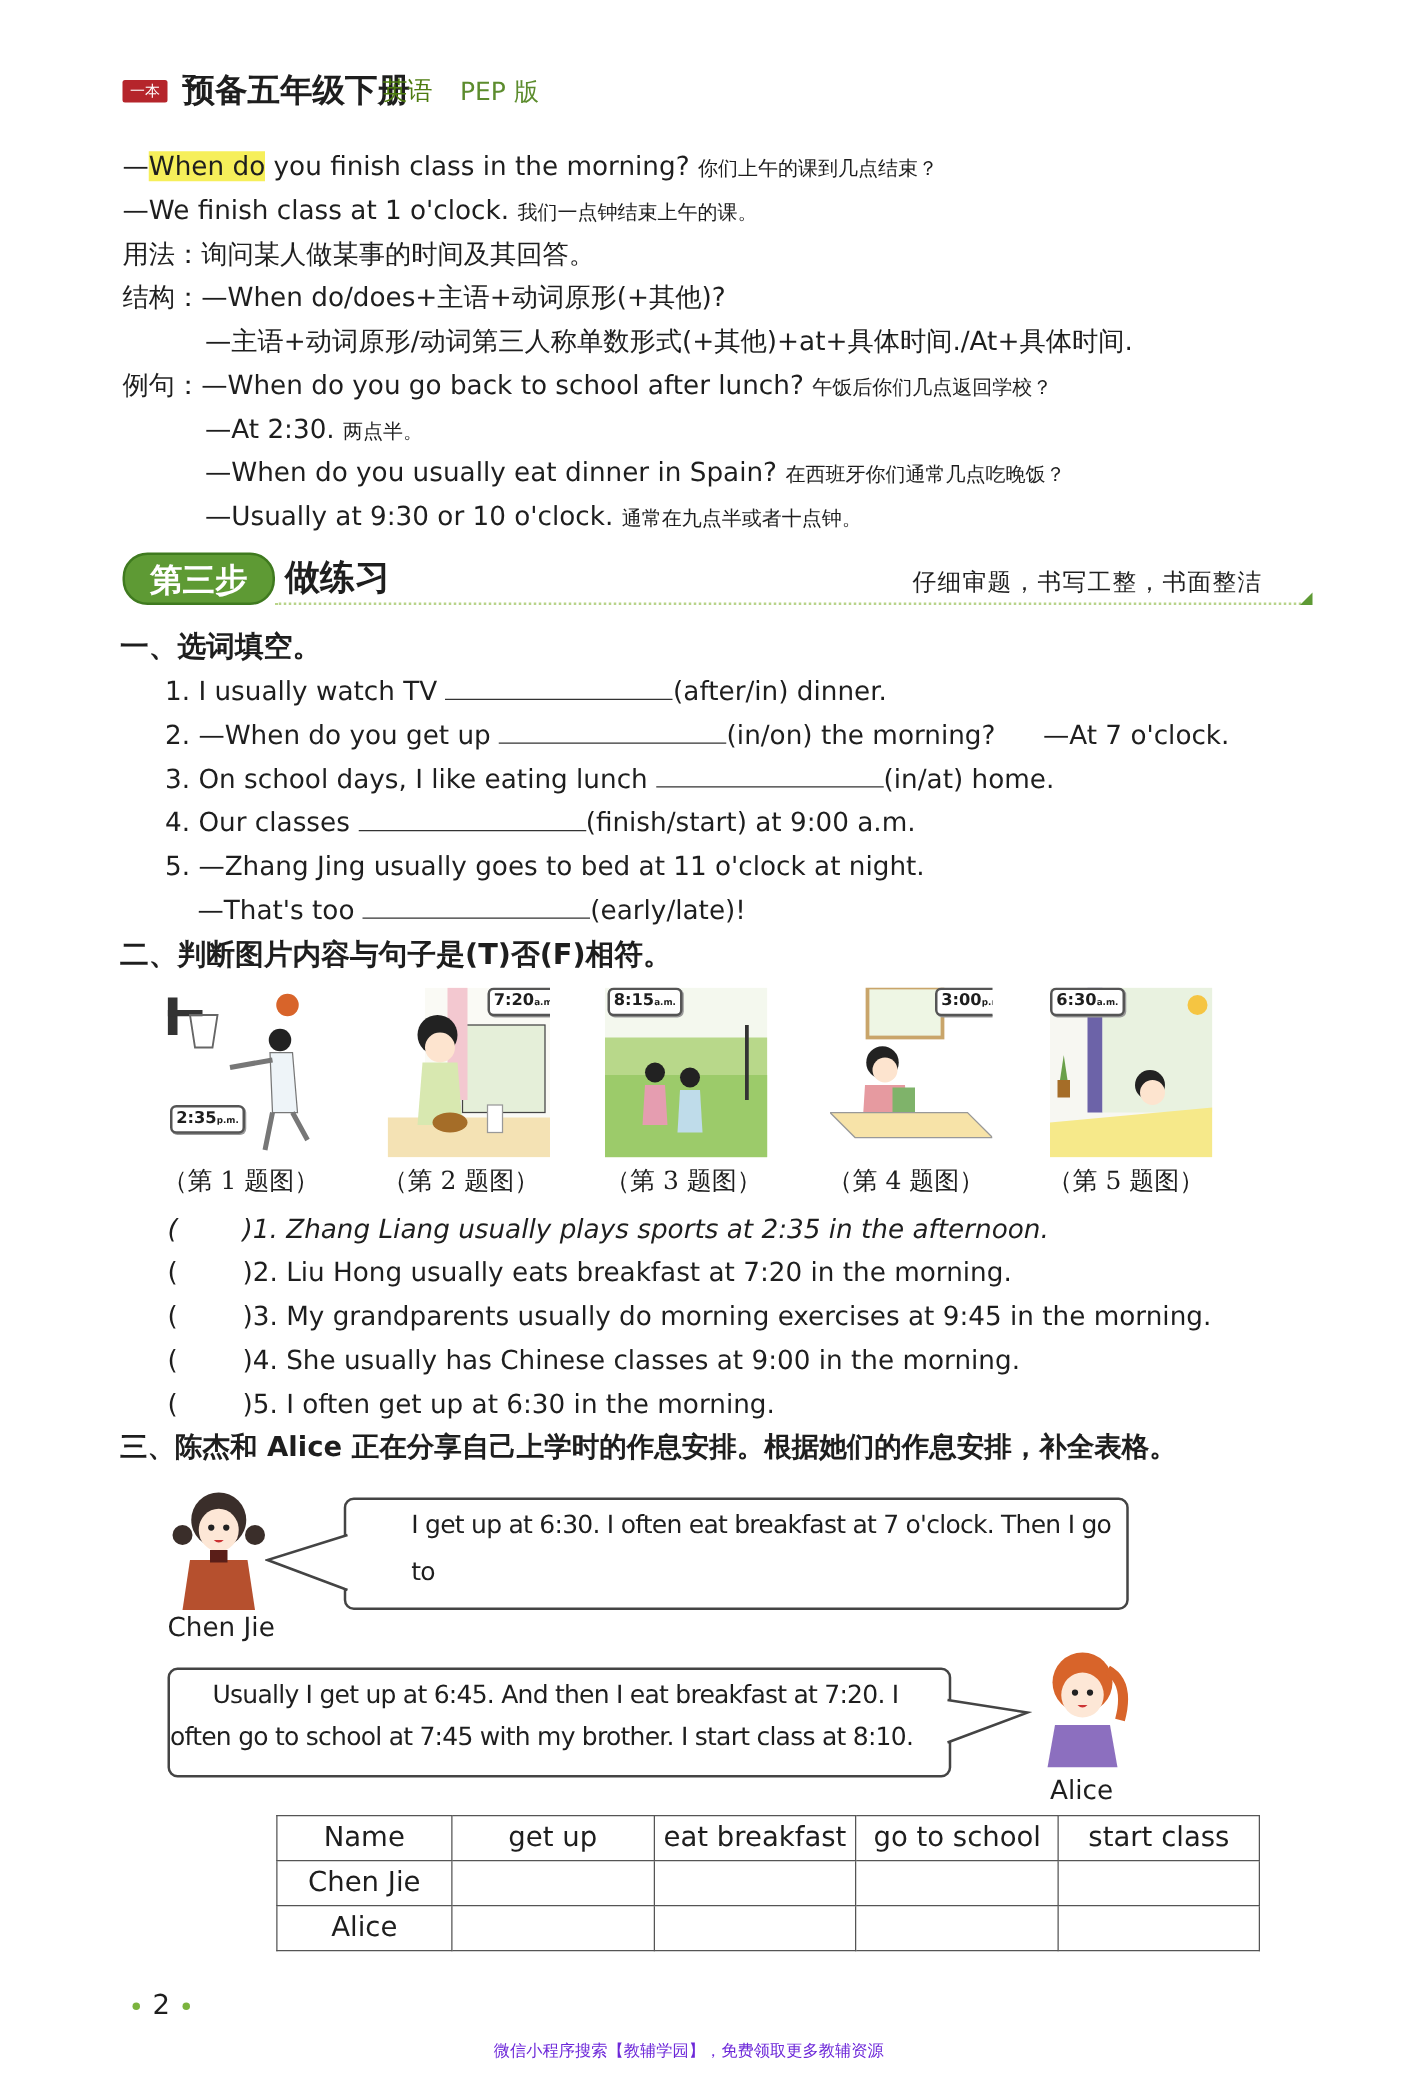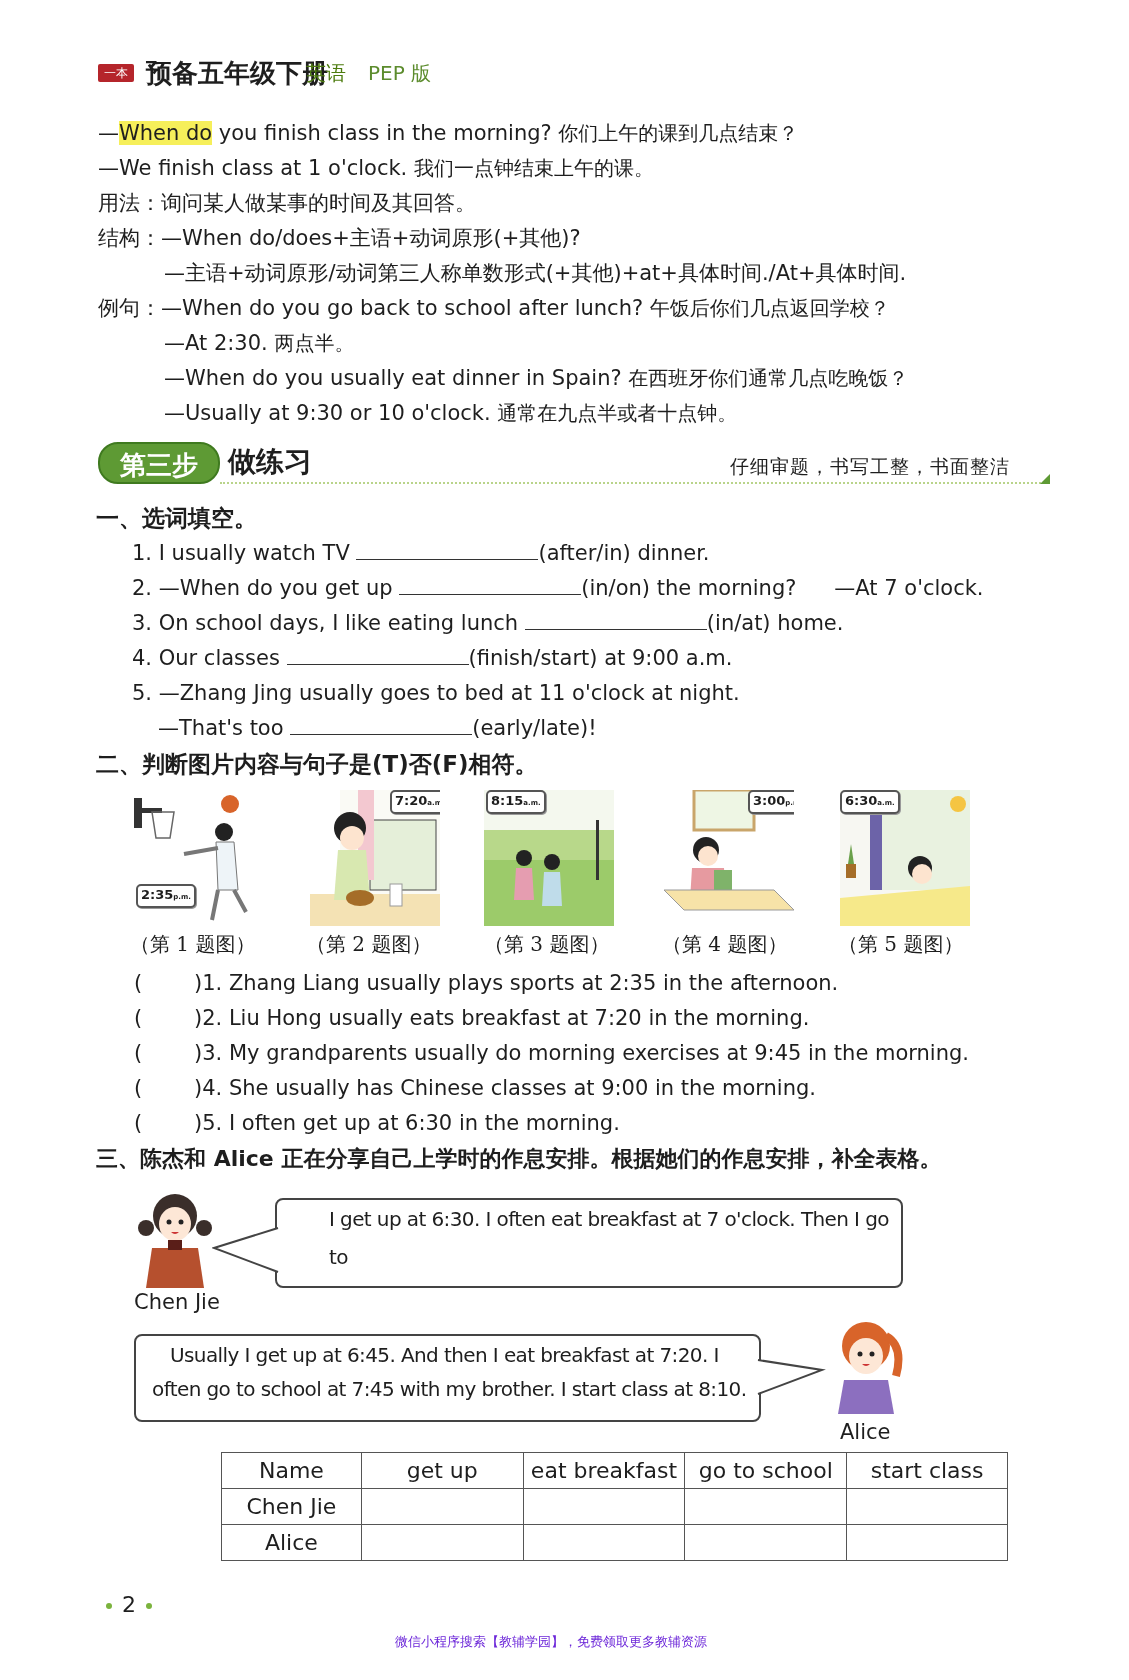--- a/index.html
+++ b/index.html
@@ -1,20 +1,20 @@
 <!DOCTYPE html>
 <html><head>
 <meta charset="utf-8">
 <style>
   * { box-sizing: border-box; margin: 0; padding: 0; }
   html, body { width: 1129px; height: 1680px; background: #fff; }
   body { position: relative; font-family: "DejaVu Sans", "Liberation Sans", sans-serif; color: #1e1e1e; overflow: hidden; }
   .abs { position: absolute; }
   .line { position: absolute; font-size: 21px; line-height: 30px; white-space: nowrap; }
-  .cn { font-family: "DejaVu Serif", "Liberation Serif", serif; font-size: 20px; }
+  .cn { font-family: "DejaVu Serif", "Liberation Serif", serif; font-size: 16px; }
   .hl { background: #f6ef5a; }
 
   
   .hdr-badge { position: absolute; left: 98px; top: 64px; width: 36px; height: 18px; background: #b5252b; color: #fff; font-size: 12px; line-height: 18px; text-align: center; border-radius: 2px; font-family: "DejaVu Serif", serif; }
   .hdr-title { position: absolute; left: 146px; top: 58px; font-size: 26px; font-weight: bold; line-height: 30px; }
   .hdr-subject { position: absolute; left: 306px; top: 58px; font-size: 20px; line-height: 30px; color: #4d7c0f; font-family: Liberation Serif, serif; }
   .hdr-ver { position: absolute; left: 368px; top: 58px; font-size: 20px; line-height: 30px; color: #5c8c2d; }
 
   
   .step-pill { position: absolute; left: 98px; top: 442px; width: 122px; height: 42px; background: #5e9a34; border-radius: 20px; color: #fff; font-size: 26px; font-weight: bold; line-height: 42px; text-align: center; border: 2px solid #3f7a1f; }
@@ -178,21 +178,21 @@
   </svg>
   <div class="clock" style="left:0px; top:0px;"><span>6:30</span><small>a.m.</small></div>
 </div>
 
 <div class="cap" style="left:130px;">（第 1 题图）</div>
 <div class="cap" style="left:306px;">（第 2 题图）</div>
 <div class="cap" style="left:484px;">（第 3 题图）</div>
 <div class="cap" style="left:662px;">（第 4 题图）</div>
 <div class="cap" style="left:838px;">（第 5 题图）</div>
 
-<div class="tf" style="left:134px; top:968px;">
+<div class="tf" style="left:134px; top:968px;font-style:italic;">
   <span class="p"><span>(</span></span><span>)</span><span>1. Zhang Liang usually plays sports at 2:35 in the afternoon.</span>
 </div>
 <div class="tf" style="left:134px; top:1003px;">
   <span class="p"><span>(</span></span><span>)</span><span>2. Liu Hong usually eats breakfast at 7:20 in the morning.</span>
 </div>
 <div class="tf" style="left:134px; top:1038px;">
   <span class="p"><span>(</span></span><span>)</span><span>3. My grandparents usually do morning exercises at 9:45 in the morning.</span>
 </div>
 <div class="tf" style="left:134px; top:1073px;">
   <span class="p"><span>(</span></span><span>)</span><span>4. She usually has Chinese classes at 9:00 in the morning.</span>
@@ -220,21 +220,21 @@
 <div class="bubble" style="left:275px; top:1198px; width:628px; height:90px;">
   <div style="padding-left:52px;">I get up at 6:30. I often eat breakfast at 7 o'clock. Then I go to</div>
 </div>
 <svg class="abs" style="left:212px; top:1226px;" width="68" height="50">
   <path d="M66 2 L2 22 L66 46" fill="#fff" stroke="#444" stroke-width="2"></path>
   <rect x="64" y="4" width="6" height="40" fill="#fff"></rect>
 </svg>
 
 <div class="bubble" style="left:134px; top:1334px; width:627px; height:88px;">
   <div style="padding-left:34px;">Usually I get up at 6:45. And then I eat breakfast at 7:20. I</div>
-  <div style="padding-left:16px; margin-top:-4px;">often go to school at 7:45 with my brother. I start class at 8:10.</div>
+  <div style="margin-top:-4px;">often go to school at 7:45 with my brother. I start class at 8:10.</div>
 </div>
 <svg class="abs" style="left:756px; top:1350px;" width="70" height="50">
   <path d="M2 10 L66 20 L2 44" fill="#fff" stroke="#444" stroke-width="2"></path>
   <rect x="-2" y="12" width="6" height="30" fill="#fff"></rect>
 </svg>
 <div class="abs" style="left:824px; top:1316px; width:84px; height:98px;">
   <svg width="84" height="98">
     <circle cx="42" cy="30" r="24" fill="#d8642a"></circle>
     <path d="M62 20 Q80 30 72 60" stroke="#d8642a" stroke-width="8" fill="none"></path>
     <ellipse cx="42" cy="40" rx="17" ry="18" fill="#fde7d6"></ellipse>

